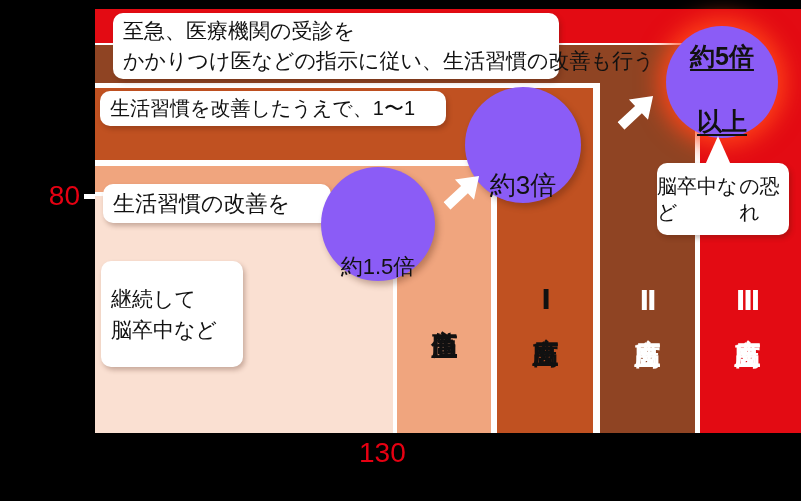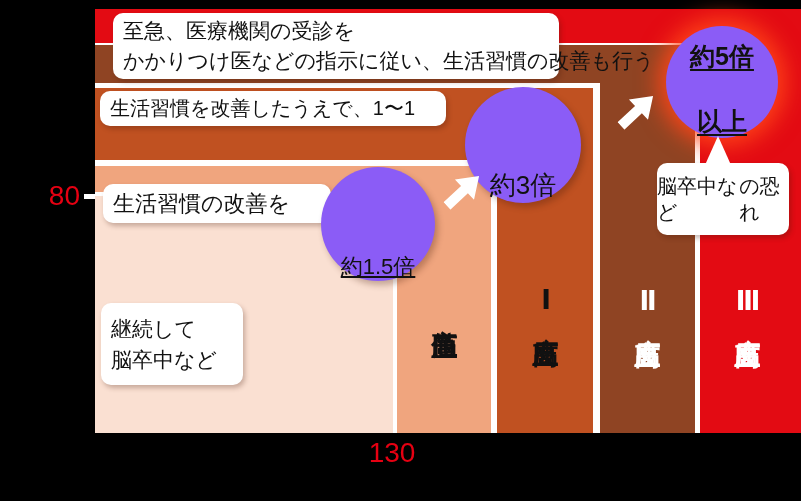--- a/index.html
+++ b/index.html
@@ -12,26 +12,26 @@
   .r-g1{background:#C05121;}
   .r-kochi{background:#F0A57E;}
   .r-normal{background:#FAE0D2;}
 
   .wbox{position:absolute;background:#fff;border-radius:10px;color:#111;
         box-shadow:2px 3px 5px rgba(70,25,10,0.28);padding:3px 10px;}
   .wbox .ln{white-space:nowrap;}
   .box1{left:18px;top:4px;width:446px;font-size:21px;line-height:30px;}
   .box2{left:5px;top:82px;width:346px;font-size:20px;line-height:29px;}
   .box3{left:8px;top:175px;width:228px;font-size:22px;line-height:33px;}
-  .box4{left:6px;top:252px;width:142px;font-size:21px;line-height:31px;padding:10px 10px;margin-top:42px;}
+  .box4{left:6px;top:252px;width:142px;font-size:21px;line-height:31px;padding:22px 10px;}
 
   .circle{position:absolute;background:#8b5cf6;border-radius:50%;display:flex;
           flex-direction:column;align-items:center;justify-content:flex-end;color:#111;
           box-shadow:3px 4px 6px rgba(70,25,10,0.3);text-align:center;gap:32px;}
-  .c1{left:226px;top:158px;width:114px;height:114px;font-size:22px;line-height:29px;text-decoration:underline;}
+  .c1{left:226px;top:158px;width:114px;height:114px;font-size:22px;line-height:29px;}
   .c2{left:370px;top:78px;width:116px;height:116px;font-size:26px;}
   .c3{left:571px;top:17px;width:112px;height:112px;font-size:25px;font-weight:bold;
       line-height:33px;box-shadow:0 0 22px 8px rgba(255,70,25,0.9);}
   .c3 .ln{text-decoration:underline;text-underline-offset:4px;}
 
   .arrow{position:absolute;width:44px;height:28px;transform:rotate(-43deg);}
   .a1{left:346px;top:168px;}
   .a2{left:520px;top:88px;}
 
   .bubble{position:absolute;left:562px;top:154px;width:132px;height:72px;background:#fff;
@@ -44,21 +44,21 @@
 
   .vlabel{position:absolute;writing-mode:vertical-rl;text-orientation:upright;
           font-size:26px;font-weight:bold;letter-spacing:2px;white-space:nowrap;}
   .vl-kochi{left:333px;top:300px;color:#111;}
   .vl-g1{left:434px;top:276px;color:#111;}
   .vl-g2{left:536px;top:277px;color:#fff;}
   .vl-g3{left:636px;top:277px;color:#fff;}
 
   .axis{position:absolute;color:#E60012;font-size:28px;font-weight:normal;}
   .y80{left:36px;top:180px;width:44px;text-align:right;}
-  .x130{left:359px;top:437px;width:66px;text-align:center;}
+  .x130{left:359px;top:437px;width:66px;text-align:left;}
   .ytick{position:absolute;left:84px;top:194px;width:11px;height:5px;background:#fff;}
 </style>
 </head>
 <body>
 
 <div class="canvas">
 
   <div class="chart">
 
     <div class="region r-g3" style="left:0;top:0;width:706px;height:34px;"></div>

